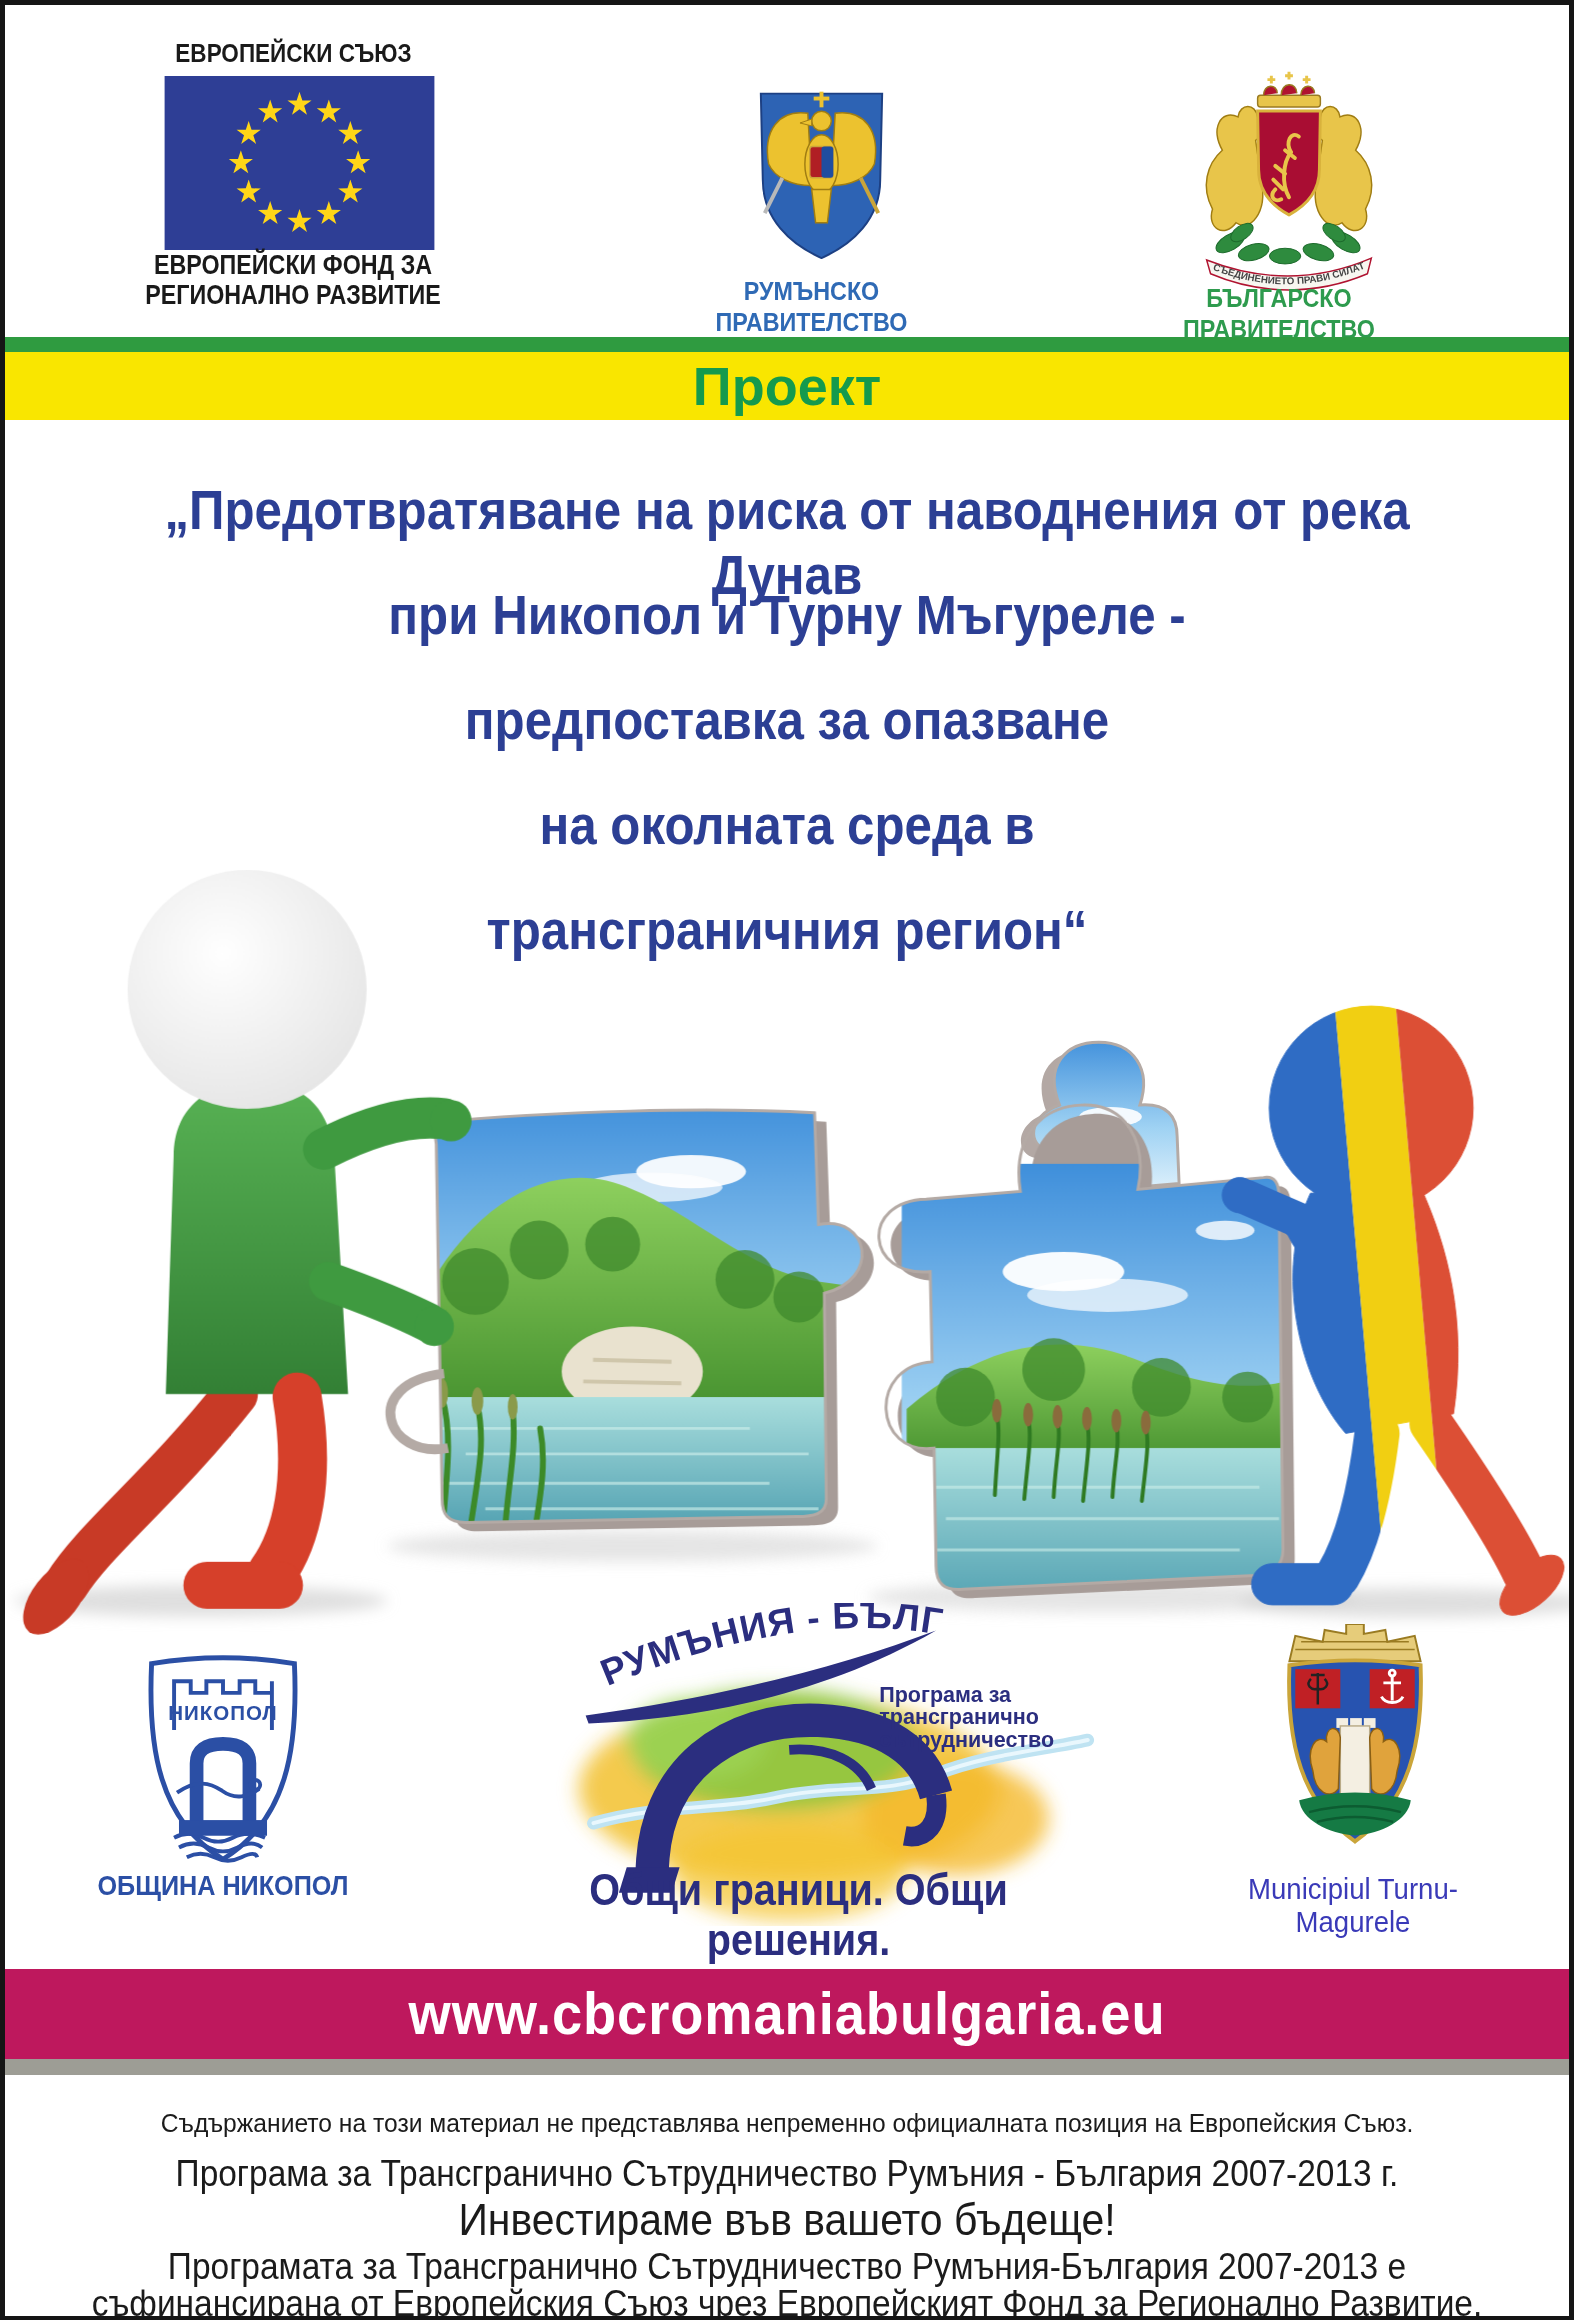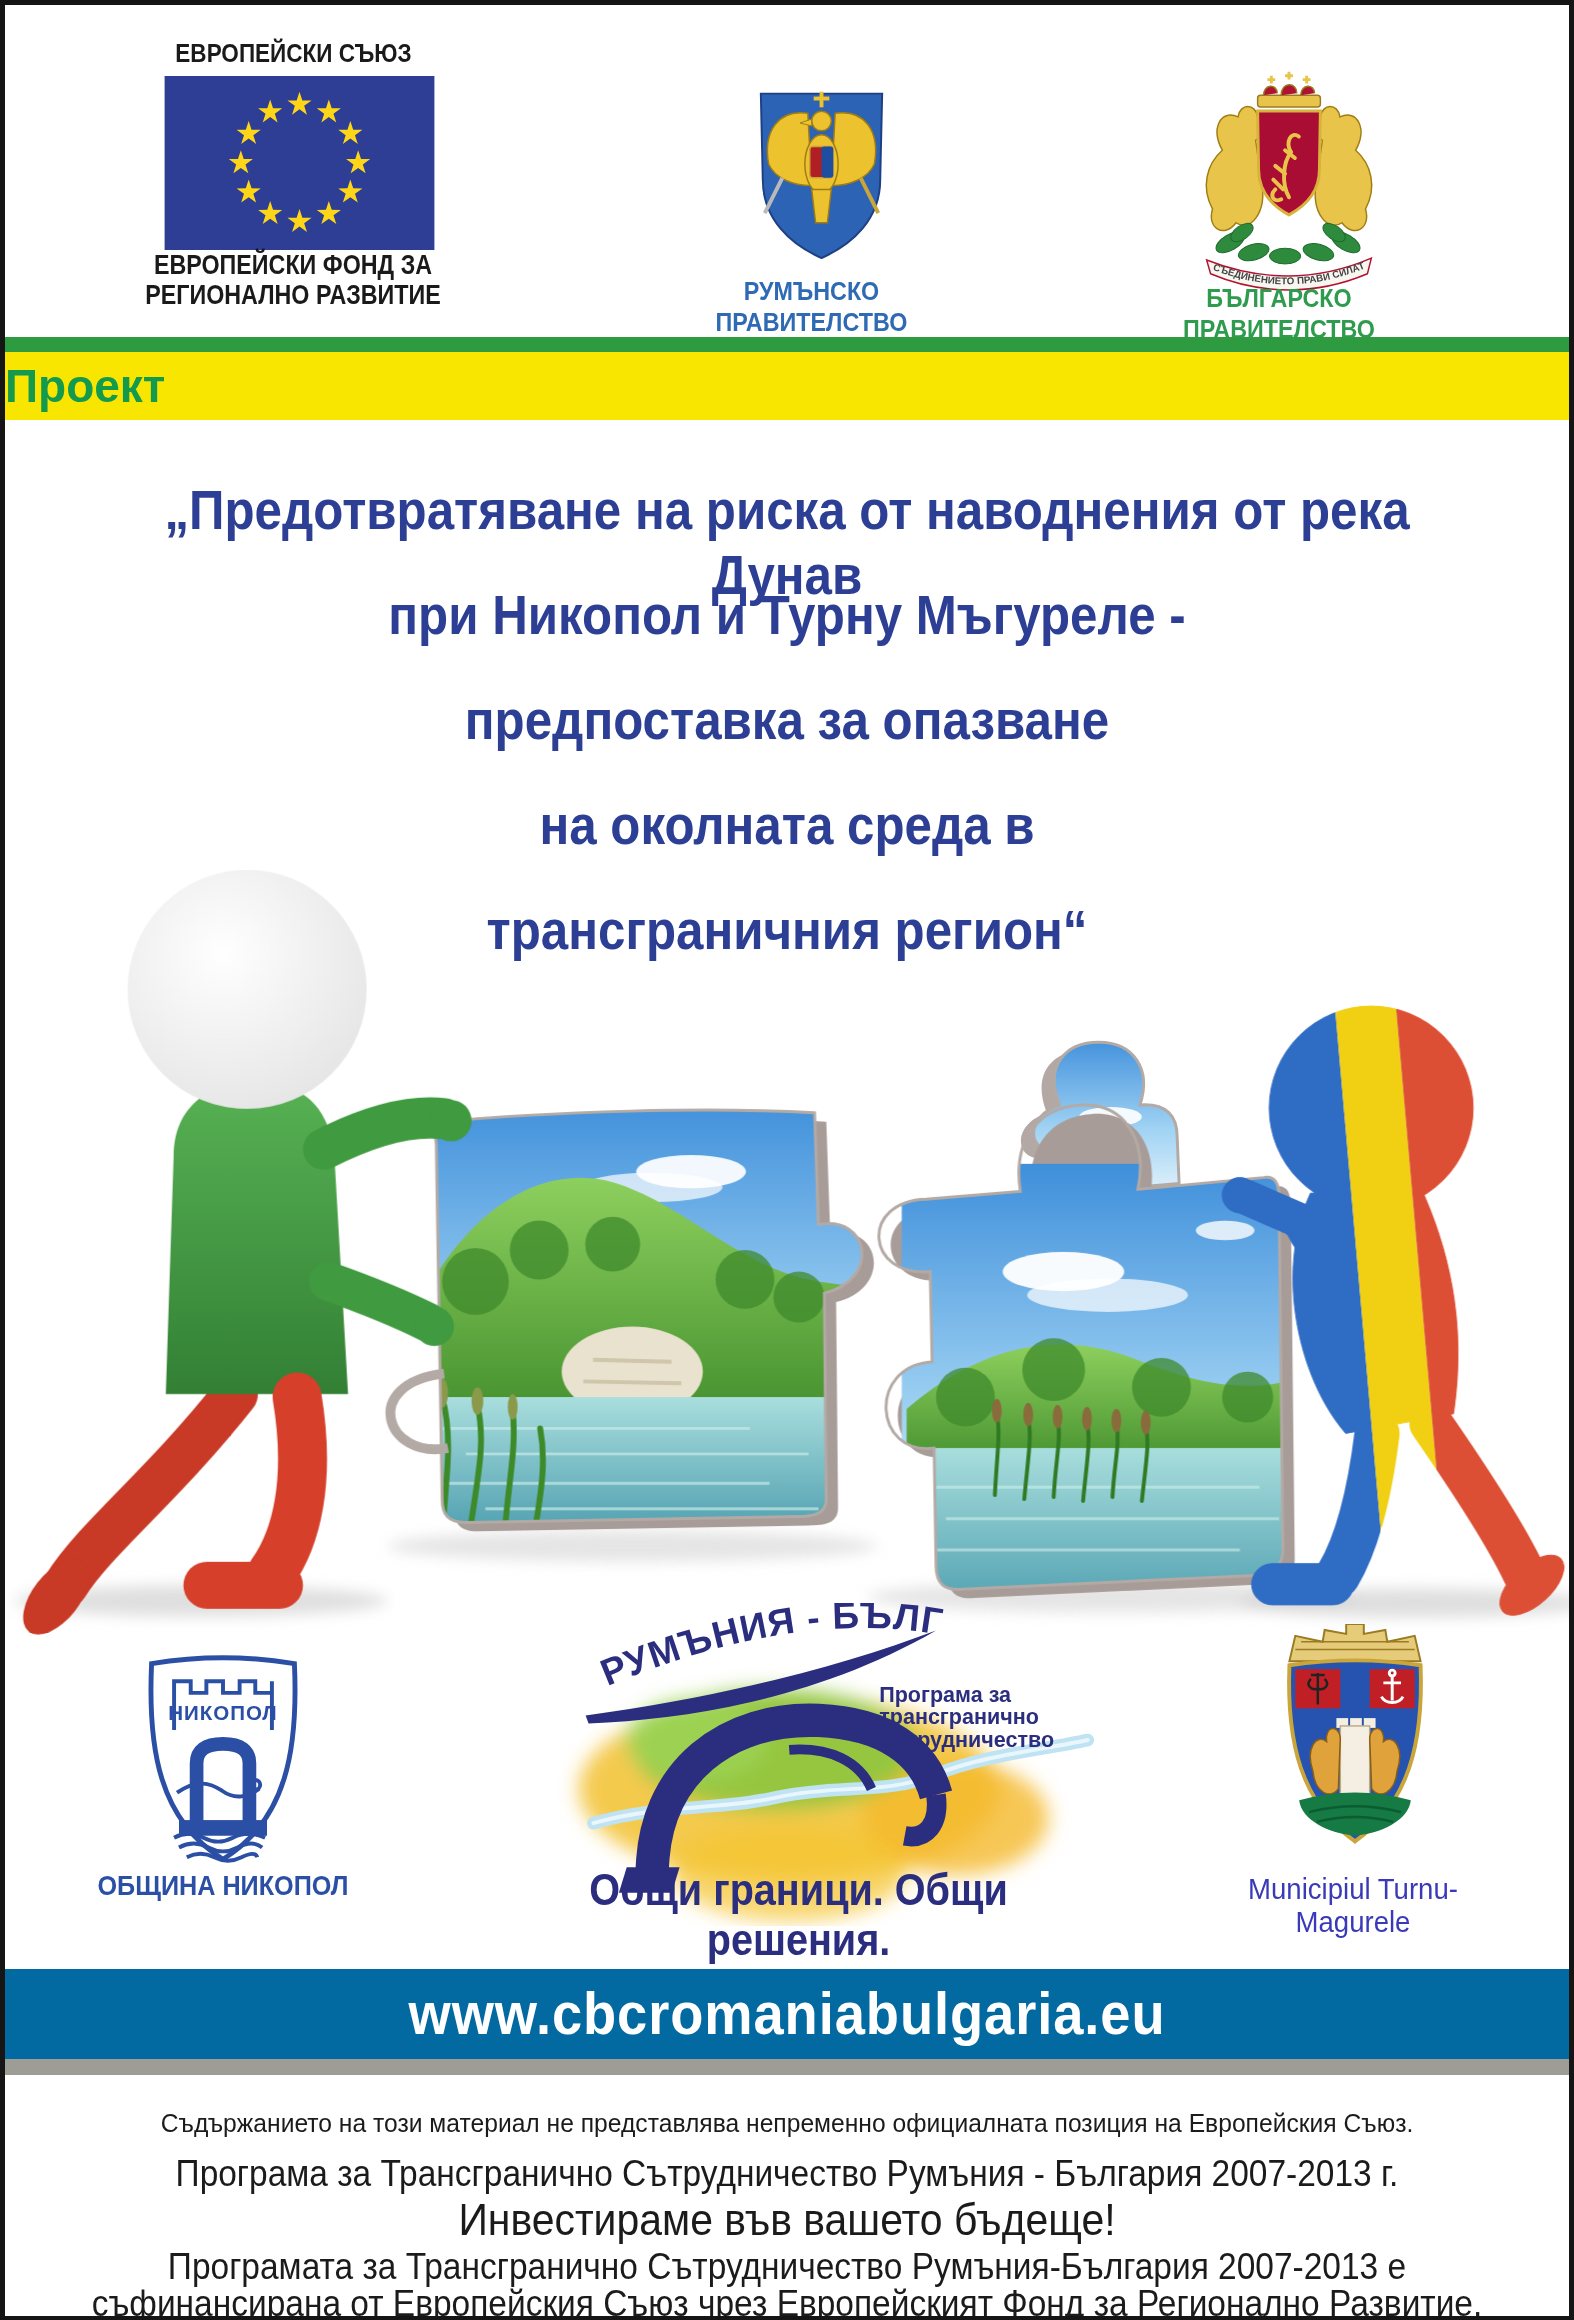--- a/index.html
+++ b/index.html
@@ -16,30 +16,30 @@
   .abs{position:absolute;}
 
   
   .eu-label{top:33px;left:122px;width:333px;text-align:center;font-size:26.5px;font-weight:bold;color:#1a1a1a;transform:scaleX(0.85);}
   .eu-fund{top:245px;left:102px;width:372px;text-align:center;font-size:27.4px;font-weight:bold;color:#1a1a1a;line-height:30px;transform:scaleX(0.85);}
   .ro-label{top:271px;left:640px;width:333px;text-align:center;font-size:26.5px;font-weight:bold;color:#2f6ab5;transform:scaleX(0.88);}
   .bg-label{top:278px;left:1088px;width:372px;text-align:center;font-size:26.5px;font-weight:bold;color:#2e9b4e;transform:scaleX(0.88);}
 
   .green-stripe{top:332px;left:0;right:0;height:14.7px;background:#2f9b40;}
   .yellow-band{top:347px;left:0;right:0;height:68px;background:#f9e600;}
-  .yellow-band .lbl{display:block;text-align:left;line-height:68px;font-size:46px;font-weight:bold;color:#149a4d;border-radius:28px;}
+  .yellow-band .lbl{display:block;text-align:center;line-height:68px;font-size:54px;font-weight:bold;color:#149a4d;border-radius:28px;}
 
   .title-line{left:0;right:0;text-align:center;color:#2c3f94;font-weight:bold;font-size:56px;line-height:65px;transform:scaleX(0.88);}
   .tl1{top:472px;} .tl2{top:577px;} .tl3{top:682px;} .tl4{top:787px;} .tl5{top:892px;}
 
   .nikopol-label{top:1865px;left:71px;width:294px;text-align:center;font-size:27.4px;color:#2b4fa5;font-weight:bold;transform:scaleX(0.92);}
   .turnu-label{top:1868px;left:1191px;width:314px;text-align:center;font-size:29px;color:#3a3ab8;transform:scaleX(0.95);}
   .slogan{top:1860px;left:480px;width:627px;text-align:center;font-size:44px;font-weight:bold;color:#2b2e7f;transform:scaleX(0.9);}
 
-  .url-banner{top:1964px;left:0;right:0;height:90px;background:#0369a1;}
+  .url-banner{top:1964px;left:0;right:0;height:90px;background:#be185d;}
   .url-banner .lbl{display:block;text-align:center;line-height:90px;color:#ffffff;font-size:59px;font-weight:bold;letter-spacing:1px;transform:scaleX(0.92);}
   .gray-stripe{top:2054px;left:0;right:0;height:15.7px;background:#9d9d95;}
 
   .footer-line{left:0;right:0;text-align:center;color:#1b1b1b;transform:scaleX(0.93);}
   .f1{top:2103px;font-size:26.5px;}
   .f2{top:2148px;font-size:36px;}
   .f3{top:2190px;font-size:44px;}
   .f4{top:2241px;font-size:36px;}
   .f5{top:2278px;font-size:36px;}
 </style>

